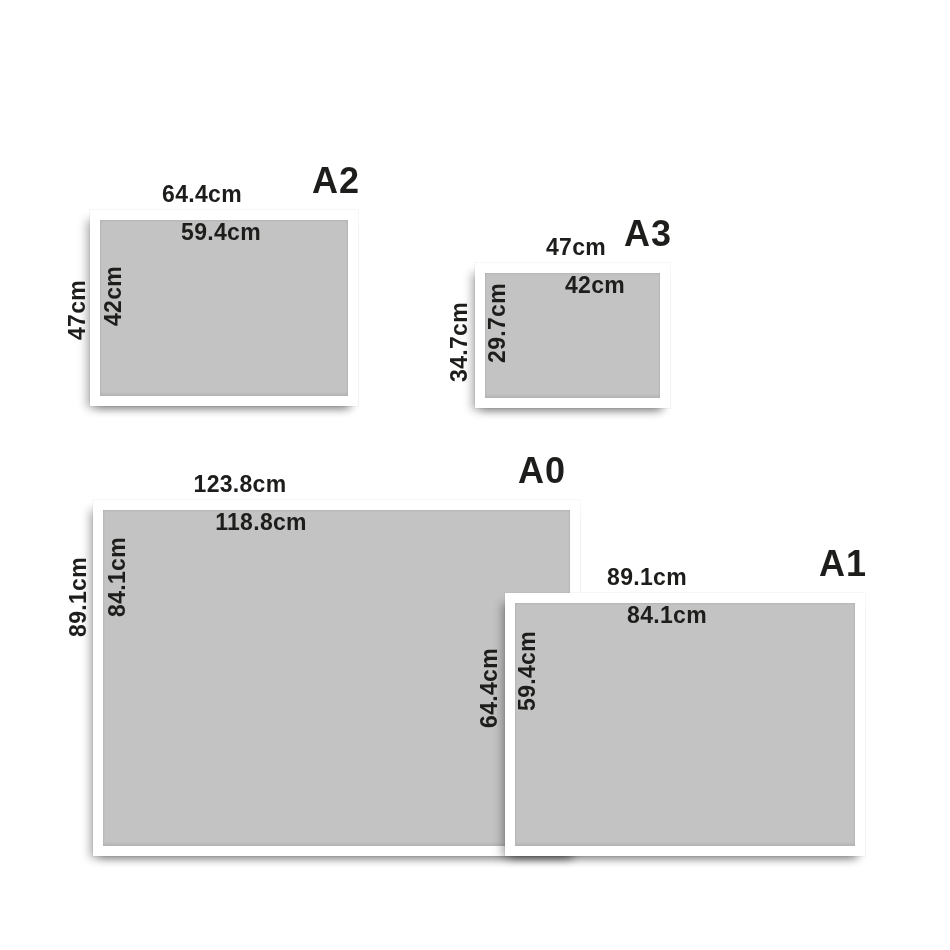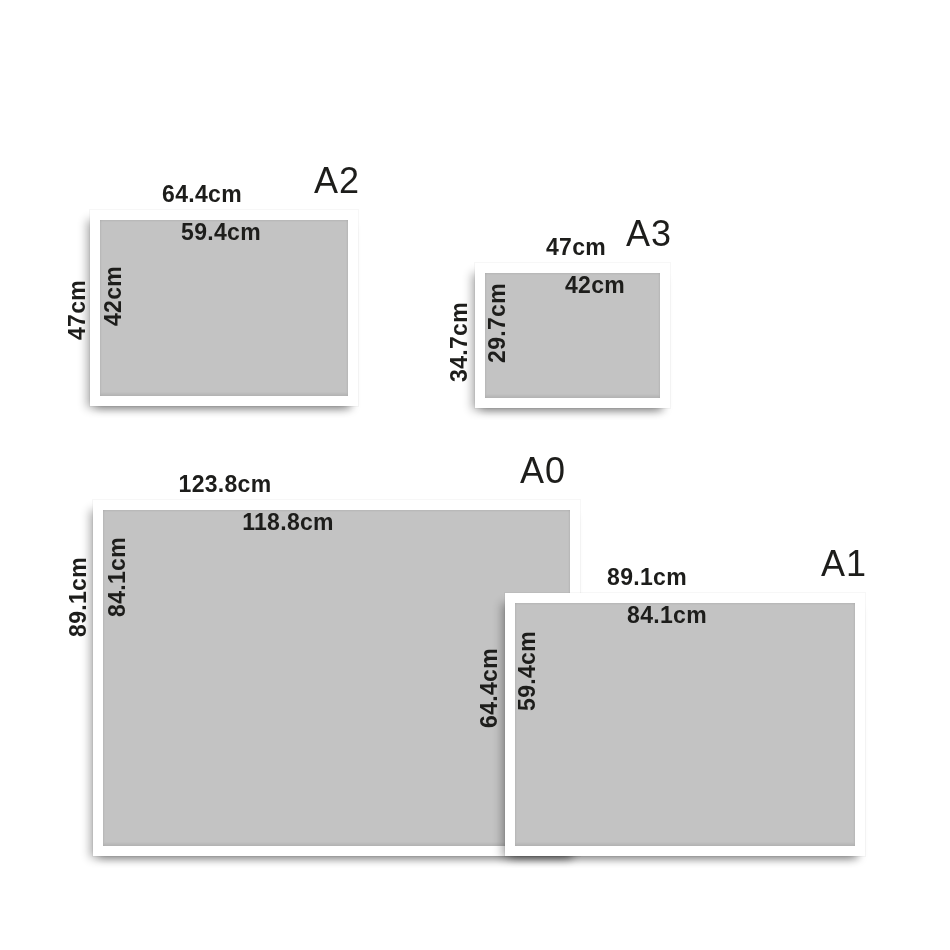--- a/index.html
+++ b/index.html
@@ -32,21 +32,21 @@
   }
   .label {
     font-weight: 600;
     white-space: nowrap;
     letter-spacing: 0.3px;
     line-height: 1;
   }
   .name {
     position: absolute;
     font-size: 36px;
-    font-weight: 400;
+    font-weight: 700;
     top: -47px;
     right: -2px;
     letter-spacing: 1px;
   }
   .hlabel {
     position: absolute;
     transform: translateX(-50%);
     font-size: 23px;
   }
   .vlabel {
@@ -67,22 +67,22 @@
   
   .a3 { left: 475px; top: 263px; width: 195px; height: 145px; z-index: 1; }
   .a3 .outer-w { left: 101px; }
   .a3 .inner-w { left: 120px; }
   .a3 .outer-h { left: -16px; top: 79px; }
   .a3 .inner-h { left: 22px;  top: 60px; }
 
   
   .a0 { left: 93px;  top: 500px; width: 487px; height: 356px; z-index: 1; }
   .a0 .name { right: 14px; }
-  .a0 .outer-w { left: 132px; }
-  .a0 .inner-w { left: 195px; }
+  .a0 .outer-w { left: 147px; }
+  .a0 .inner-w { left: 168px; }
   .a0 .outer-h { left: -15px; top: 97px; }
   .a0 .inner-h { left: 24px;  top: 77px; }
 
   
   .a1 { left: 505px; top: 593px; width: 360px; height: 263px; z-index: 2; }
   .a1 .outer-w { left: 142px; }
   .a1 .inner-w { left: 162px; }
   .a1 .outer-h { left: -16px; top: 95px; }
   .a1 .inner-h { left: 22px;  top: 78px; }
 </style>

